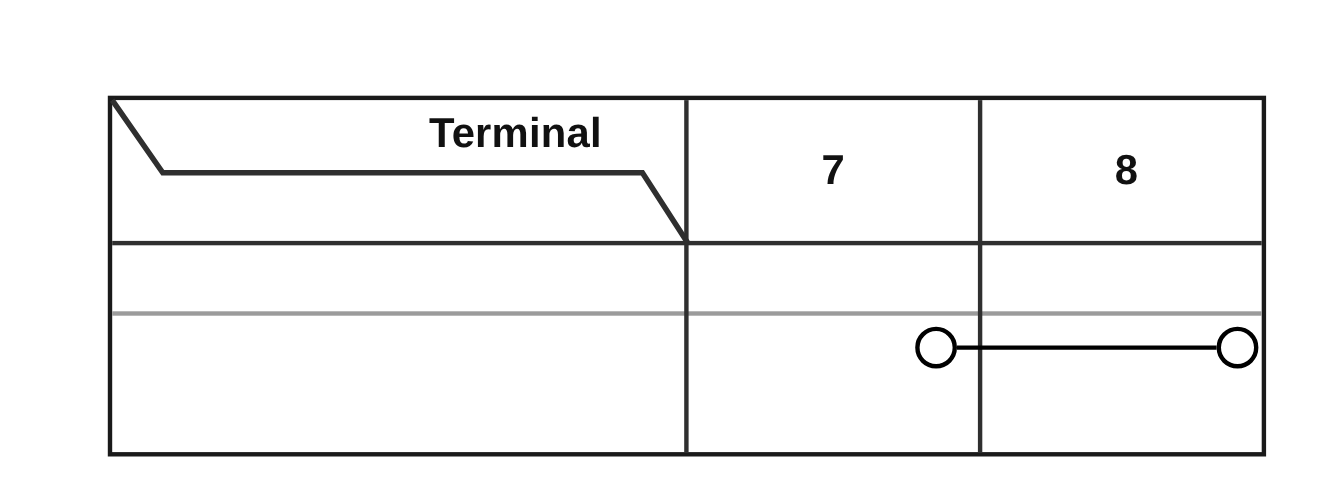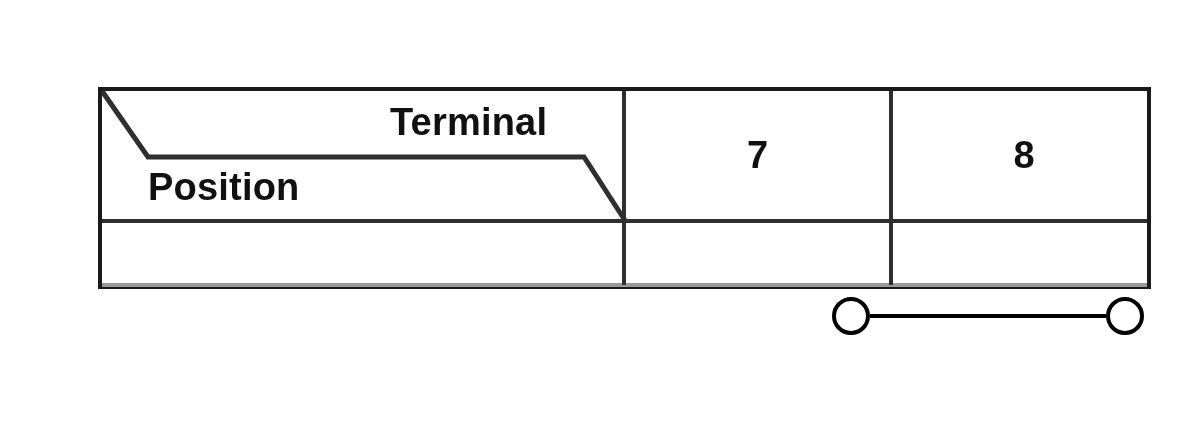--- a/index.html
+++ b/index.html
@@ -22,21 +22,21 @@
     background: #ffffff;
     overflow: hidden;
   }
 
   
   .continuity-table {
     position: absolute;
     left: 98px;
     top: 87px;
     width: 1053px;
-    height: 202px;
+    height: 328px;
     box-sizing: border-box;
     border: 4px solid #1a1a1a;
     background: #ffffff;
   }
 
   
   .tbl-inner {
     position: absolute;
     left: 0;
     top: 0;
@@ -153,21 +153,20 @@
 <div id="screen">
 
   <div class="continuity-table">
     <div class="tbl-inner">
 
       <svg class="corner-split" viewBox="0 0 524 132" width="524" height="132" preserveAspectRatio="none">
         <polyline points="0,0 46,66 482,66 524,131" fill="none" stroke="#2f2f2f" stroke-width="5" stroke-linejoin="miter" stroke-linecap="butt" vector-effect="non-scaling-stroke"></polyline>
       </svg>
 
       <div class="hdr-label hdr-terminal">Terminal</div>
-      <div class="hdr-label hdr-position">Position</div>
 
       <div class="col-number num-7">7</div>
       <div class="col-number num-8">8</div>
 
       <div class="row-rule rule-header-lock"></div>
       <div class="row-rule rule-lock-unlock"></div>
 
       <div class="col-rule rule-c1"></div>
       <div class="col-rule rule-c2"></div>
 

